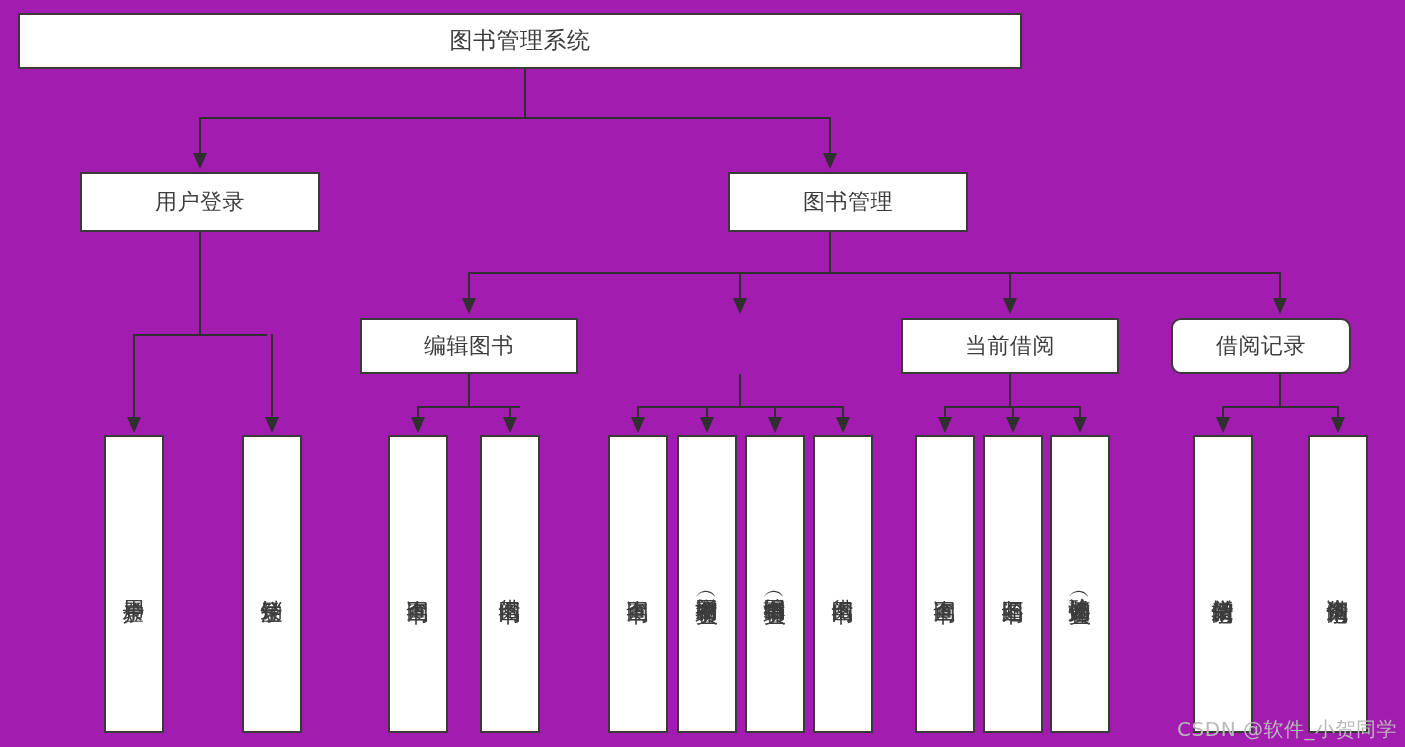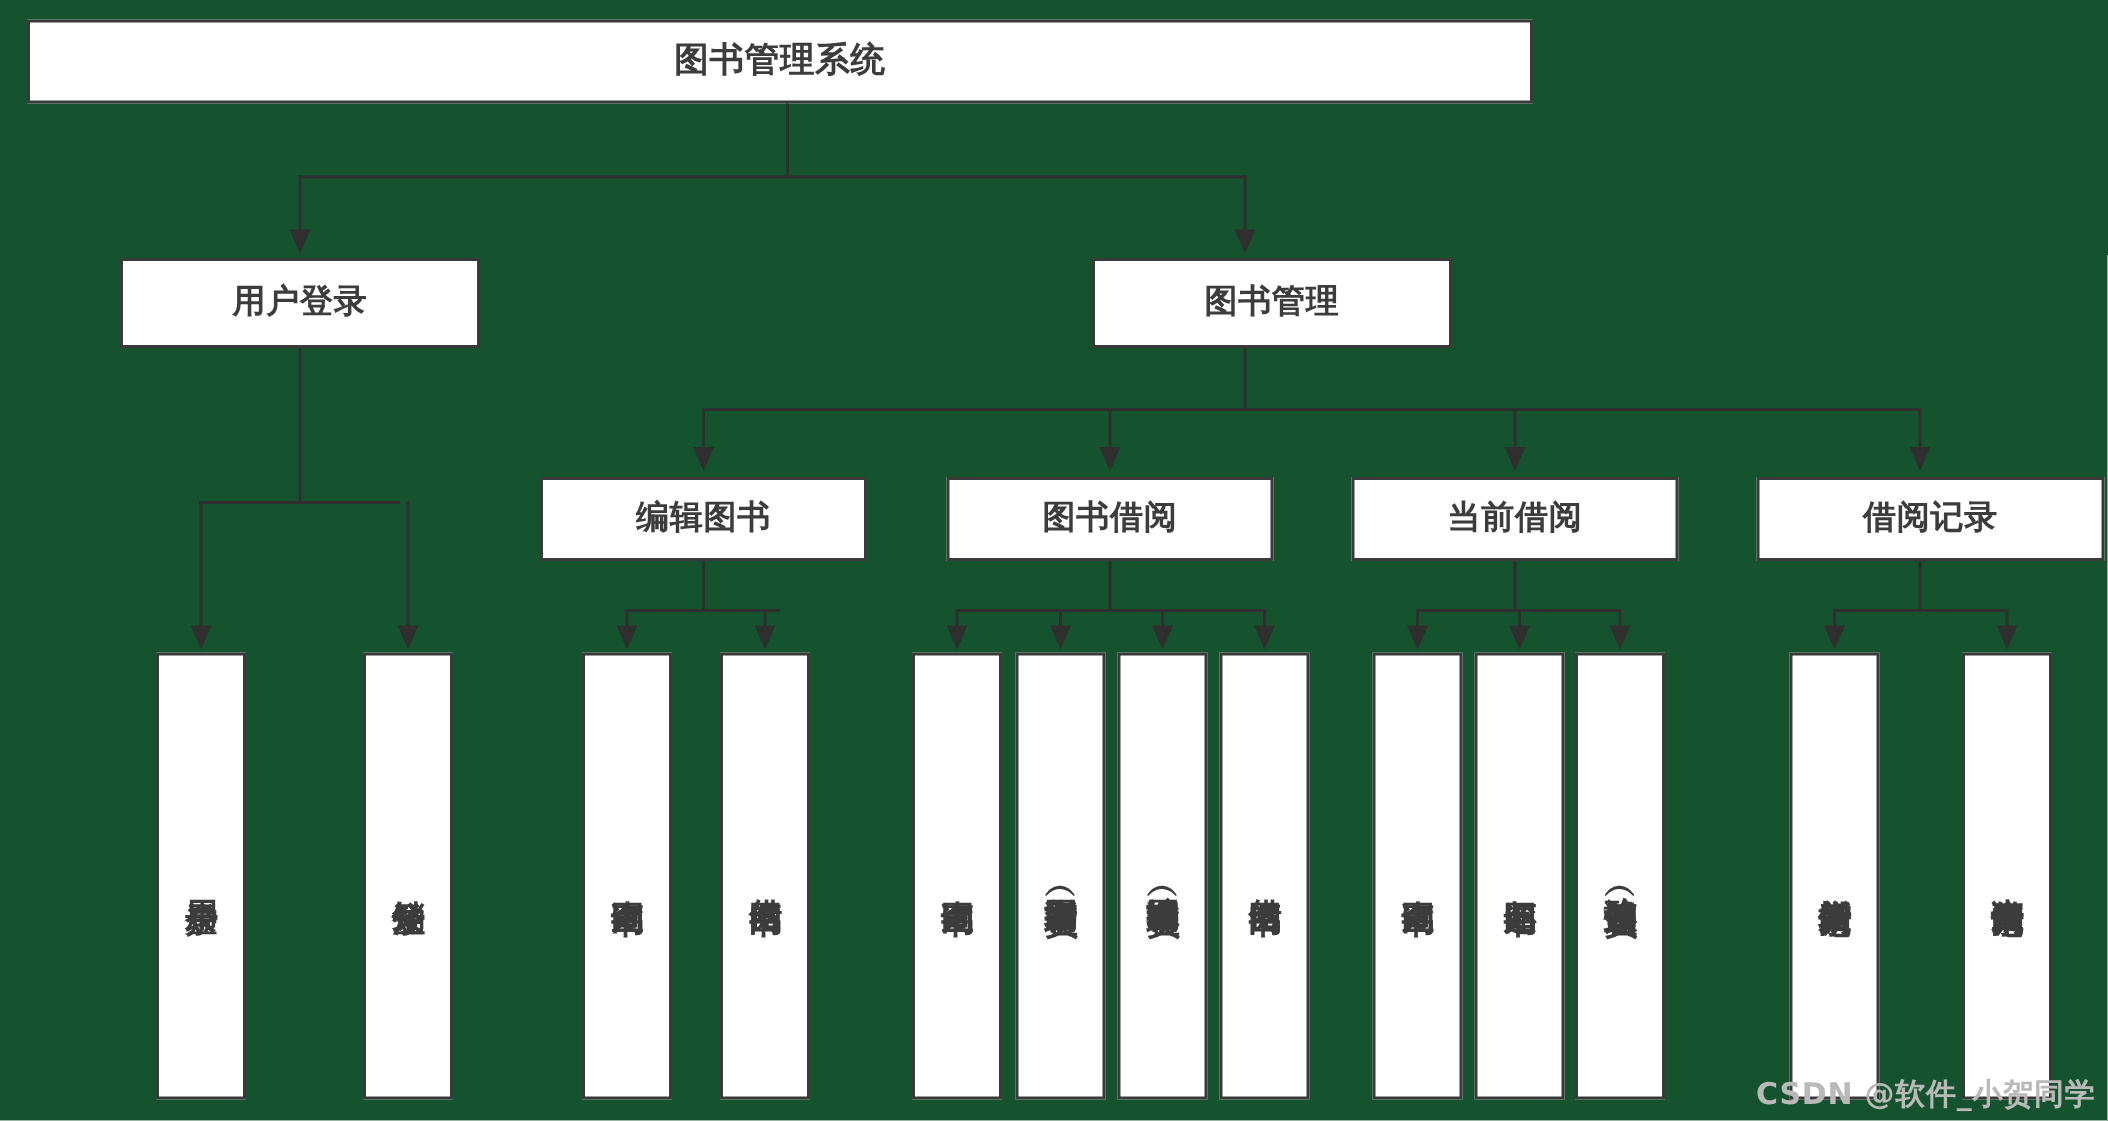--- a/index.html
+++ b/index.html
@@ -5,23 +5,22 @@
 <style>
   html,body{margin:0;padding:0;background:#ffffff;}
   body{
     font-family:"DejaVu Sans","Liberation Sans",sans-serif;
     color:#333333;
   }
   #diagram{
     position:relative;
     width:1405px;
     height:747px;
-    background:#14532d;
+    background:#a21caf;
     overflow:hidden;
-    font-weight:bold;
   }
   
   .node{
     position:absolute;
     box-sizing:border-box;
     border:2px solid #3a3a3a;
     background:#ffffff;
     display:flex;
     align-items:center;
     justify-content:center;
@@ -115,27 +114,24 @@
   <div class="edge v" style="left:1009px;top:272px;height:28px;"></div>
   <div class="edge v" style="left:1279px;top:272px;height:28px;"></div>
   <div class="arrow" style="left:462px;top:298px;"></div>
   <div class="arrow" style="left:733px;top:298px;"></div>
   <div class="arrow" style="left:1003px;top:298px;"></div>
   <div class="arrow" style="left:1273px;top:298px;"></div>
 
   <div class="node horiz" style="left:360px;top:318px;width:218px;height:56px;">
     <span class="label">编辑图书</span>
   </div>
-  <div class="node horiz" style="left:631px;top:318px;width:218px;height:56px;">
-    <span class="label">图书借阅</span>
-  </div>
   <div class="node horiz" style="left:901px;top:318px;width:218px;height:56px;">
     <span class="label">当前借阅</span>
   </div>
-  <div class="node horiz" style="left:1171px;top:318px;width:232px;height:56px;">
+  <div class="node horiz" style="left:1171px;top:318px;width:180px;height:56px;border-radius:10px;">
     <span class="label">借阅记录</span>
   </div>
 
   <div class="edge v" style="left:468px;top:374px;height:32px;"></div>
   <div class="edge h" style="left:417px;top:406px;width:103px;"></div>
   <div class="edge v" style="left:417px;top:406px;height:13px;"></div>
   <div class="edge v" style="left:509px;top:406px;height:13px;"></div>
   <div class="arrow" style="left:411px;top:417px;"></div>
   <div class="arrow" style="left:503px;top:417px;"></div>
 

